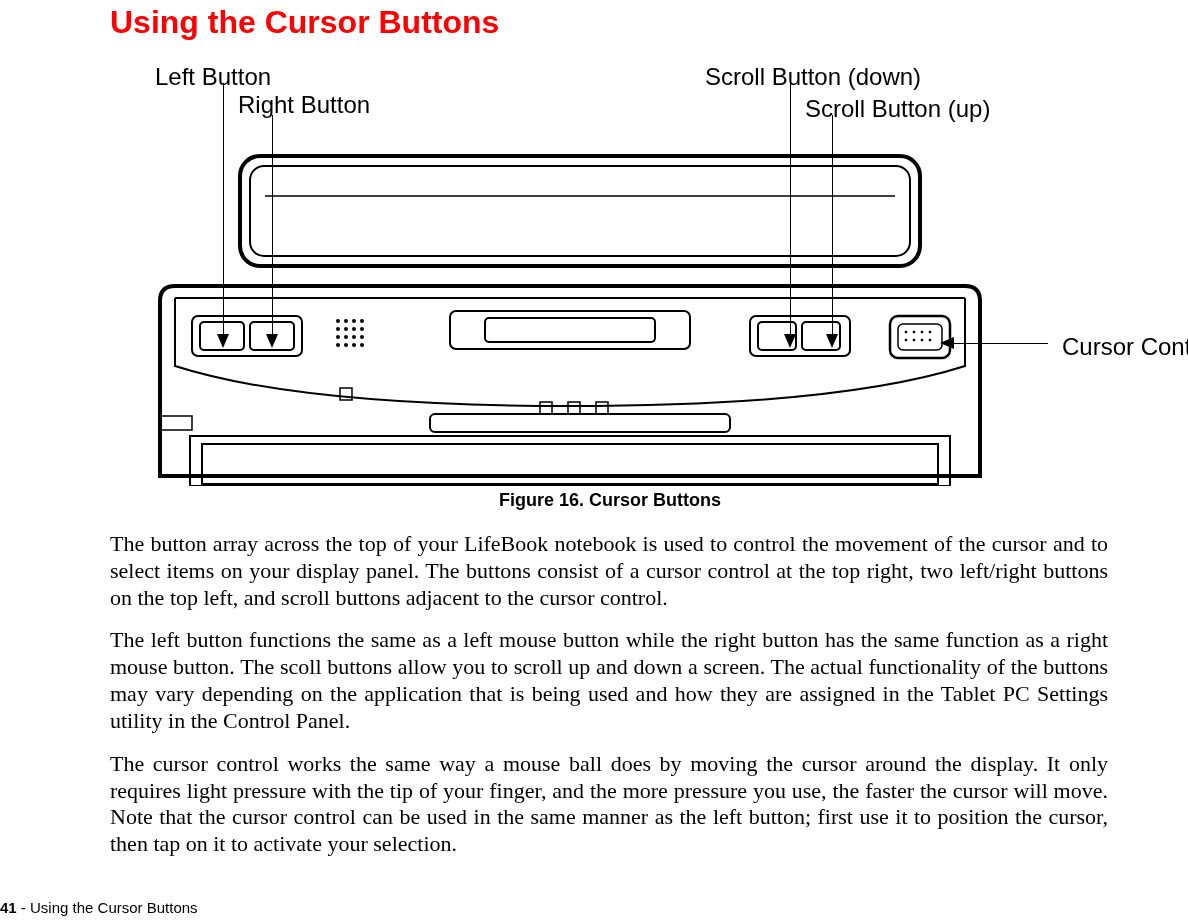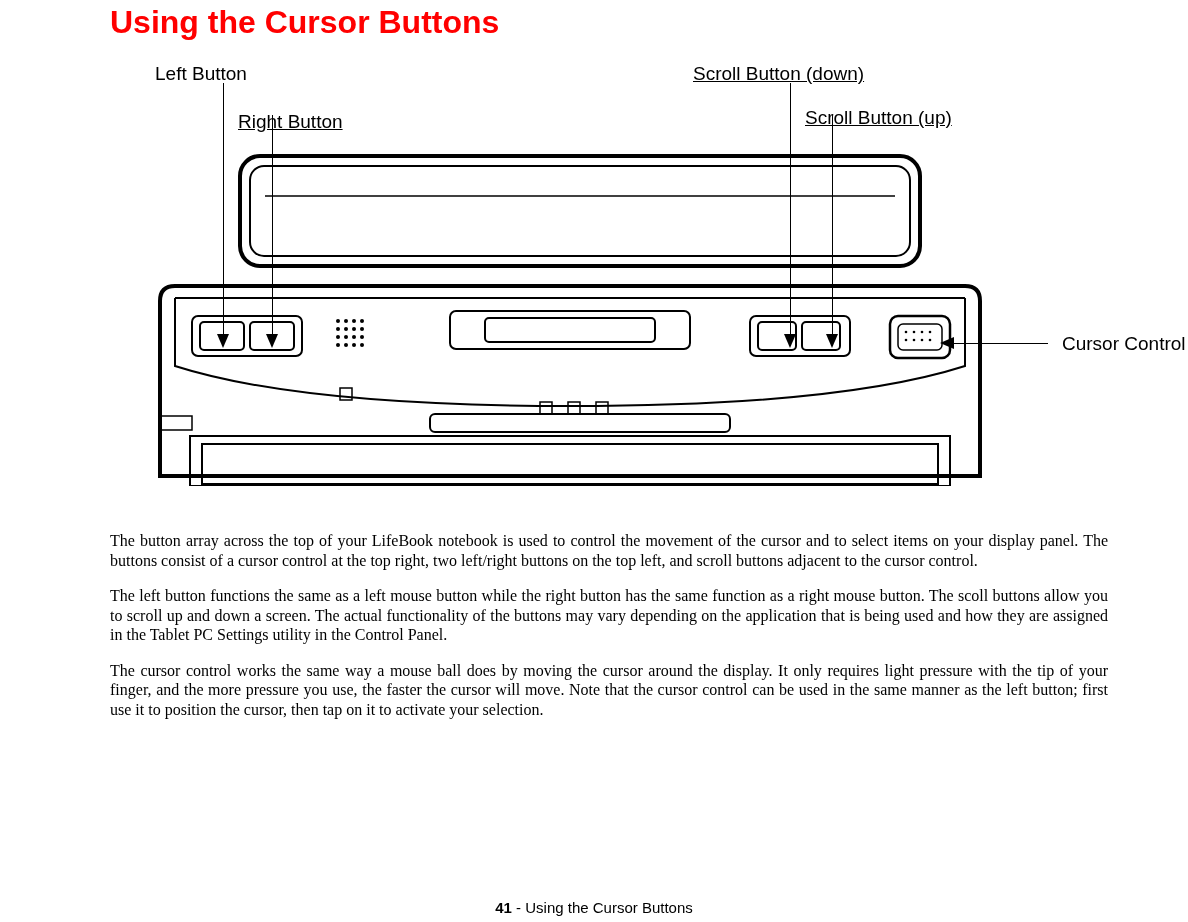--- a/index.html
+++ b/index.html
@@ -20,21 +20,21 @@
     font-family: Arial, Helvetica, sans-serif;
   }
   .diagram-area {
     position: relative;
     width: 1000px;
     height: 460px;
     margin-left: 110px;
   }
   .callout-label {
     position: absolute;
-    font-size: 19px;
+    font-size: 24px;
     white-space: nowrap;
   }
   .arrow-line-v {
     position: absolute;
     width: 0;
     border-left: 1.5px solid #000;
   }
   .arrow-head-down {
     position: absolute;
     width: 0; height: 0;
@@ -64,50 +64,50 @@
     position: absolute;
     bottom: 0;
     width: 100%;
     text-align: center;
     font-weight: bold;
     font-size: 18px;
   }
   .body-text {
     margin: 20px 80px 0 110px;
     font-family: "Times New Roman", Times, serif;
-    font-size: 16px;
+    font-size: 22px;
     line-height: 1.22;
     text-align: justify;
   }
   .body-text p {
     margin: 0 0 16px 0;
   }
   .footer {
     position: absolute;
     bottom: 6px;
     width: 100%;
-    text-align: center;
+    text-align: left;
     font-size: 15px;
     font-family: Arial, Helvetica, sans-serif;
   }
   .footer .pg {
     font-weight: bold;
   }
 </style>
 </head>
 <body>
 
 <h1 class="page-title">Using the Cursor Buttons</h1>
 
 <div class="diagram-area">
 
   <div class="callout-label" style="left:45px; top:12px;">Left Button</div>
-  <div class="callout-label" style="left:128px; top:60px;text-decoration:underline;">Right Button</div>
-  <div class="callout-label" style="left:583px; top:12px;text-decoration:underline;">Scroll Button (down)</div>
-  <div class="callout-label" style="left:695px; top:56px;text-decoration:underline;">Scroll Button (up)</div>
+  <div class="callout-label" style="left:128px; top:40px;">Right Button</div>
+  <div class="callout-label" style="left:595px; top:12px;">Scroll Button (down)</div>
+  <div class="callout-label" style="left:695px; top:44px;">Scroll Button (up)</div>
   <div class="callout-label" style="left:940px; top:282px;margin-left:12px;">Cursor Control</div>
 
   <div class="arrow-line-v" style="left:113px; top:32px; height:253px;"></div>
   <div class="arrow-head-down" style="left:107px; top:283px;"></div>
 
   <div class="arrow-line-v" style="left:162px; top:64px; height:221px;"></div>
   <div class="arrow-head-down" style="left:156px; top:283px;"></div>
 
   <div class="arrow-line-v" style="left:680px; top:32px; height:253px;"></div>
   <div class="arrow-head-down" style="left:674px; top:283px;"></div>
@@ -201,20 +201,21 @@
     <rect x="446" y="256" width="12" height="12" fill="none" stroke="#000" stroke-width="1.5"></rect>
 
     <rect x="280" y="268" width="300" height="18" rx="5" fill="none" stroke="#000" stroke-width="2"></rect>
 
     <rect x="52" y="298" width="736" height="40" fill="none" stroke="#000" stroke-width="2"></rect>
     <rect x="40" y="290" width="760" height="50" fill="none" stroke="#000" stroke-width="2"></rect>
 
     <path d="M 12 270 L 42 270 L 42 284 L 12 284" fill="none" stroke="#000" stroke-width="1.5"></path>
   </svg>
 
+  <div class="figure-caption">Figure 16.  Cursor Buttons</div>
 </div>
 
 <div class="body-text">
   <p>The button array across the top of your LifeBook notebook is used to control the movement of the cursor and to select items on your display panel. The buttons consist of a cursor control at the top right, two left/right buttons on the top left, and scroll buttons adjacent to the cursor control.</p>
   <p>The left button functions the same as a left mouse button while the right button has the same function as a right mouse button. The scoll buttons allow you to scroll up and down a screen. The actual functionality of the buttons may vary depending on the application that is being used and how they are assigned in the Tablet PC Settings utility in the Control Panel.</p>
   <p>The cursor control works the same way a mouse ball does by moving the cursor around the display. It only requires light pressure with the tip of your finger, and the more pressure you use, the faster the cursor will move. Note that the cursor control can be used in the same manner as the left button; first use it to position the cursor, then tap on it to activate your selection.</p>
 </div>
 
 <div class="footer">
   <span class="pg">41</span><span> - </span><span>Using the Cursor Buttons</span>

